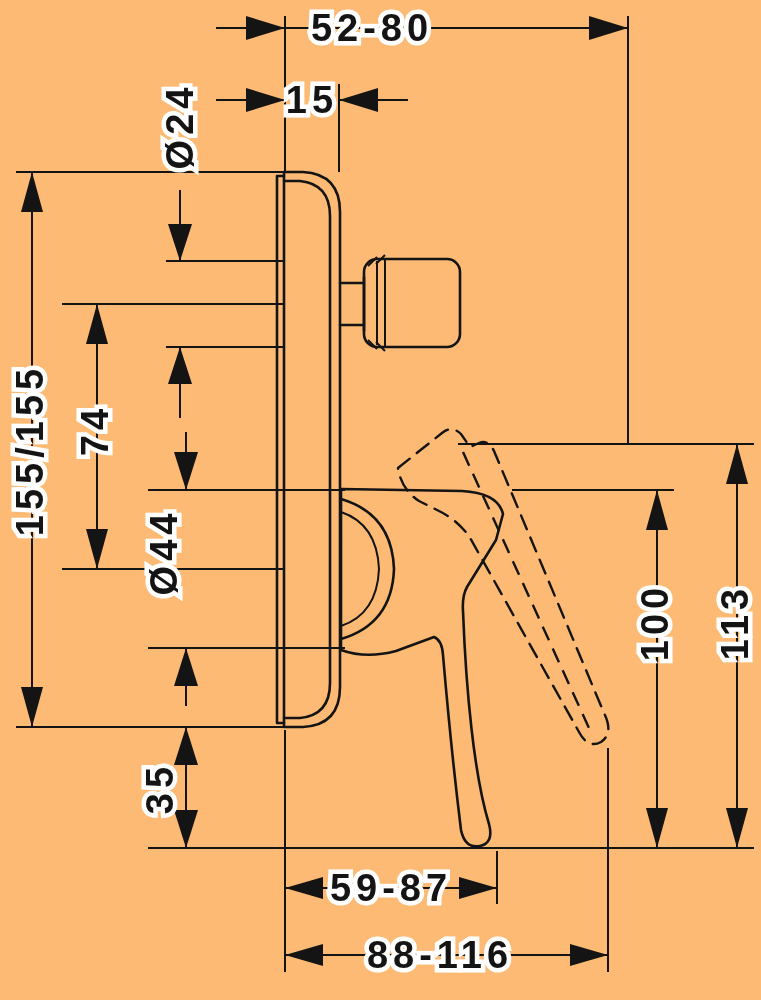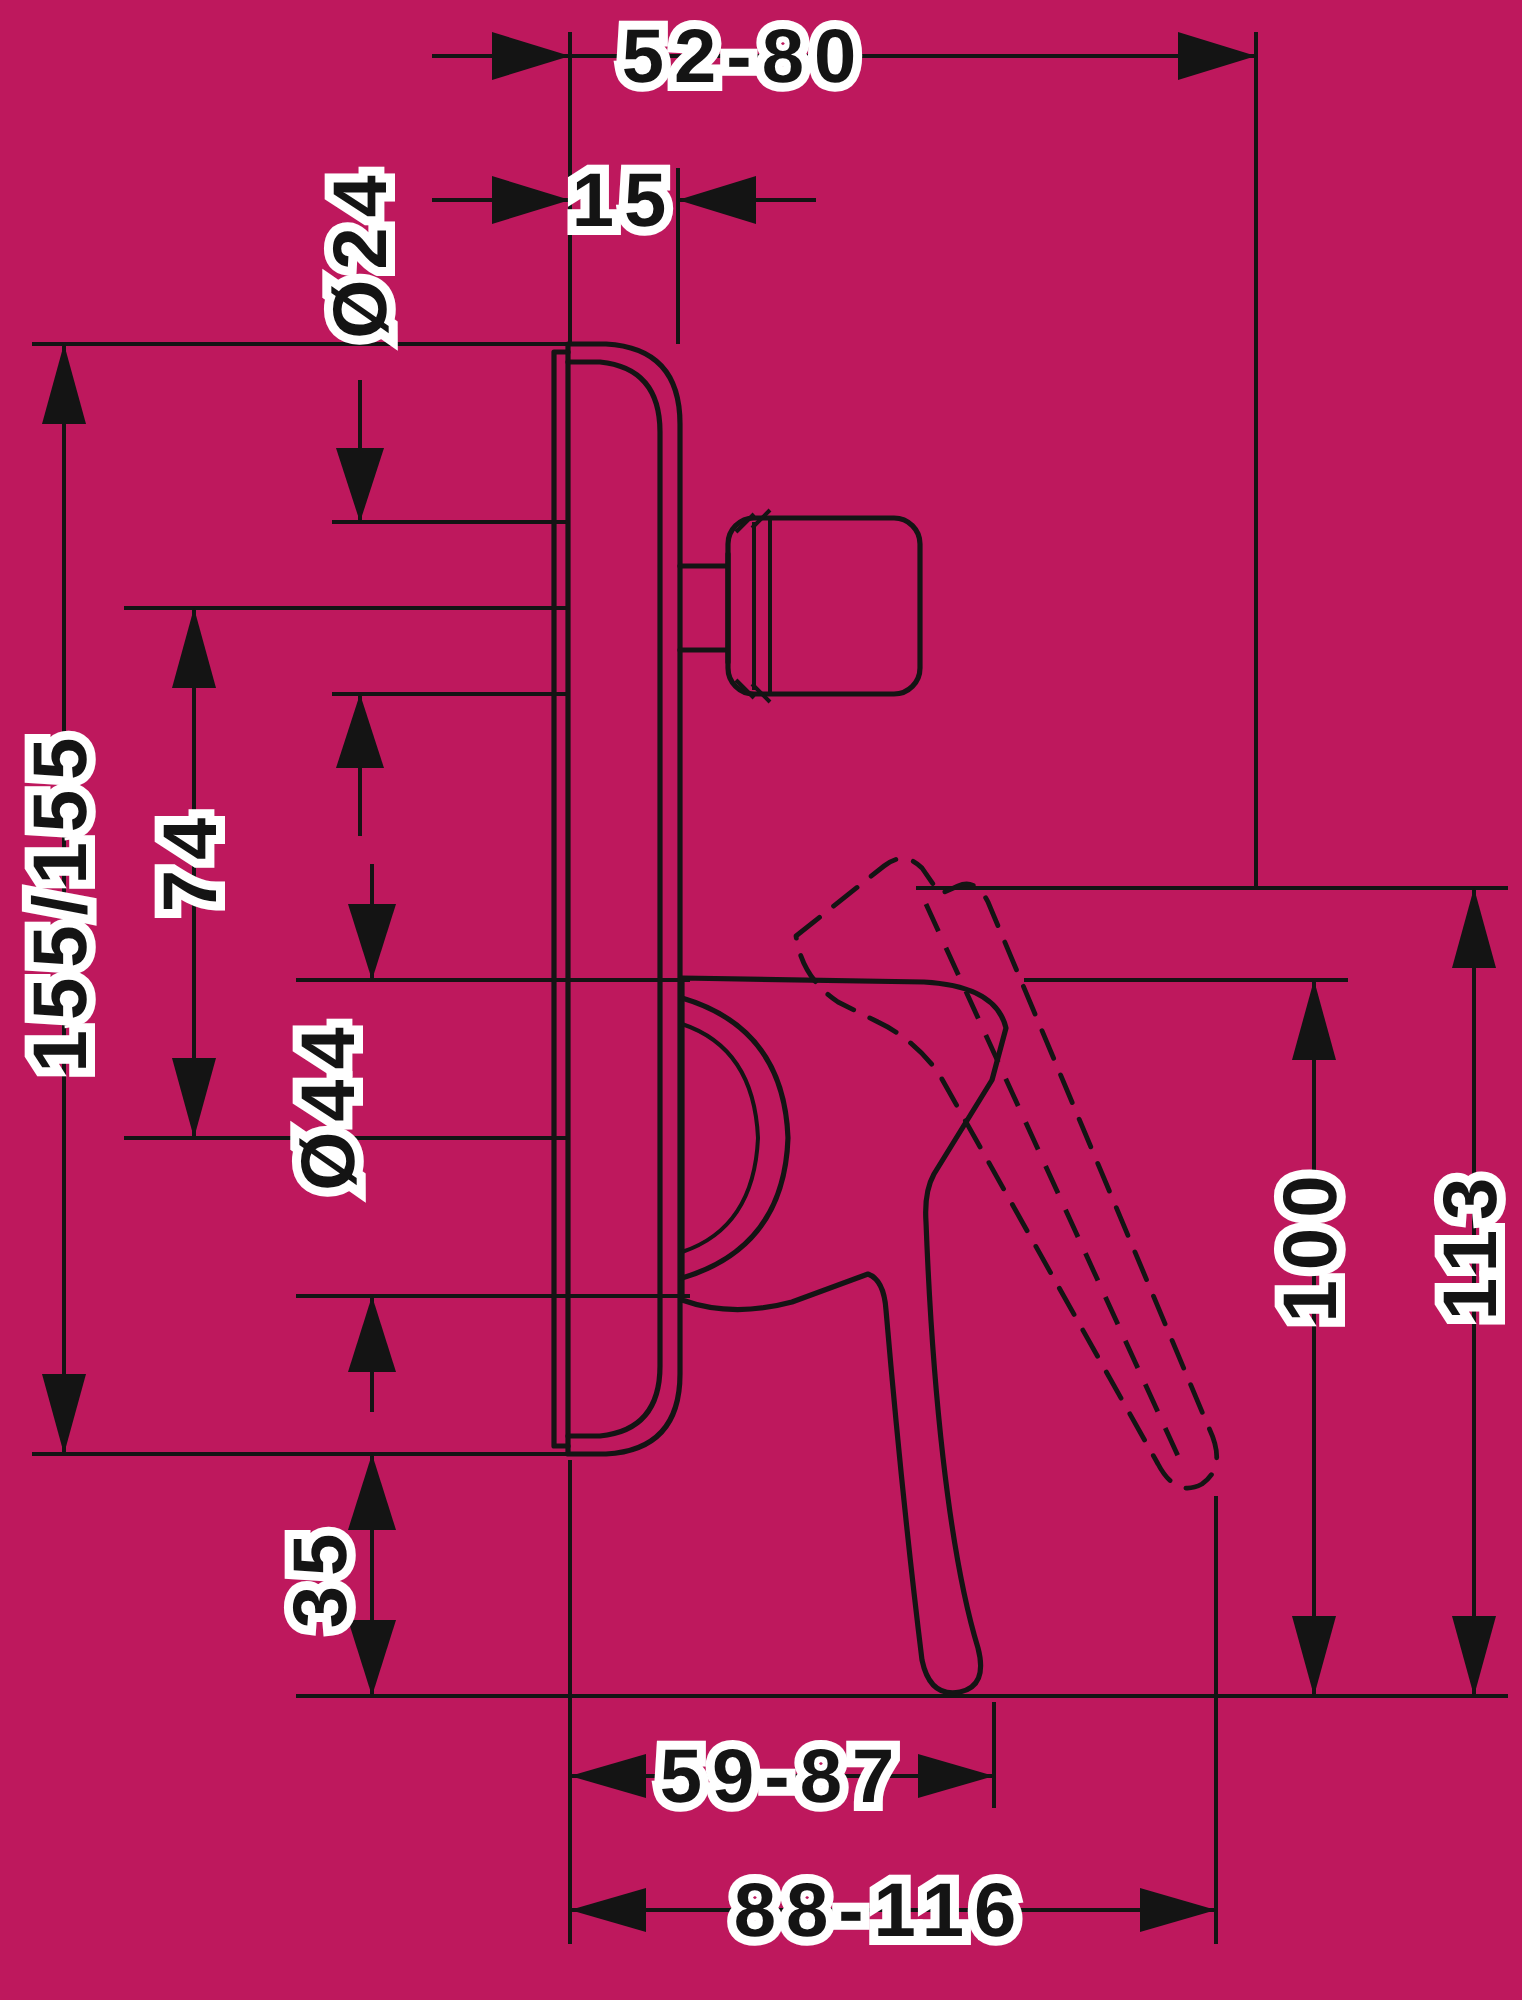--- a/index.html
+++ b/index.html
@@ -1,16 +1,16 @@
 <!DOCTYPE html>
 <html><head>
 <meta charset="utf-8">
 <style>
   html,body { margin:0; padding:0; background:#fff; }
-  #stage { position:relative; width:761px; height:1000px; background:#be185d; overflow:hidden; }
+  #stage { position:relative; width:761px; height:1000px; background:#fdba74; overflow:hidden; }
   svg { display:block; }
   .outline { fill:none; stroke:#141414; stroke-width:2.6; stroke-linejoin:round; stroke-linecap:round; }
   .thin    { fill:none; stroke:#141414; stroke-width:2; stroke-linecap:butt; }
   .arrow   { fill:#141414; stroke:none; }
   .dashed  { stroke-dasharray:15 9; stroke-width:2.4; }
   .dim-label {
     font-family:"Liberation Sans", sans-serif;
     font-size:38px; font-weight:bold; letter-spacing:5px;
     fill:#141414; stroke:#ffffff; stroke-width:9px; paint-order:stroke;
     text-anchor:middle;

